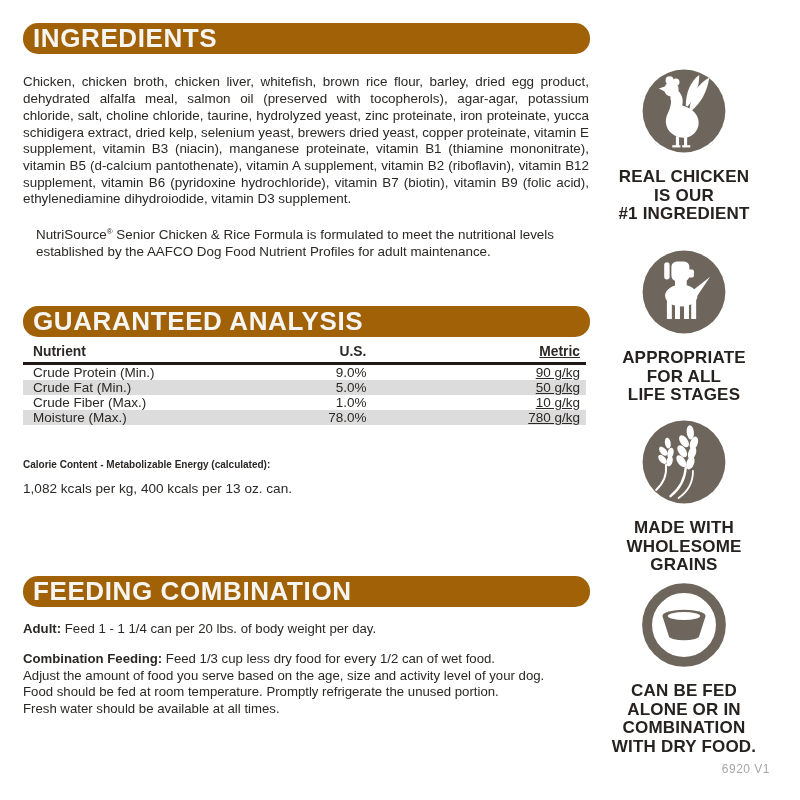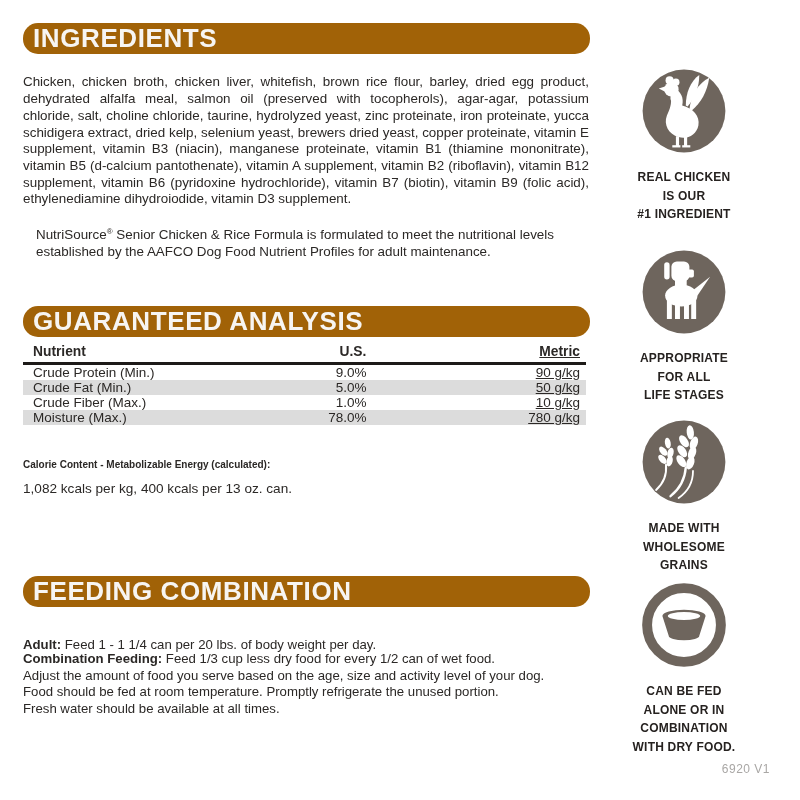--- a/index.html
+++ b/index.html
@@ -27,33 +27,33 @@
     padding:0 0 3px 0;text-align:left;}
   #ga-table td{padding:0;height:15px;line-height:15px;}
   #ga-table .col-nutrient{padding-left:10px;}
   #ga-table .col-us{text-align:right;}
   #ga-table .col-metric{text-align:right;padding-right:6px;text-decoration:underline;}
   #ga-table tr.shaded{background:#dcdcdc;}
 
   #calorie-heading{position:absolute;left:23px;top:459px;font-weight:bold;font-size:10px;}
   #calorie-value{position:absolute;left:23px;top:481px;font-size:13.6px;}
 
-  #adult-line{position:absolute;left:23px;top:621px;font-size:13.2px;margin-top:16px;}
+  #adult-line{position:absolute;left:23px;top:621px;font-size:13.2px;}
   #combo-block{position:absolute;left:23px;top:651px;width:580px;
     font-size:13.2px;line-height:16.6px;}
   .inline-bold{font-weight:bold;}
 
   
   .badge{position:absolute;left:594px;width:180px;text-align:center;}
   #badge-chicken{top:66px}
   #badge-dog{top:247px}
   #badge-wheat{top:417px}
   #badge-bowl{top:580px}
   .badge-icon{width:90px;height:90px;margin:0 auto 12px auto;display:block;}
-  .badge-caption{font-weight:bold;font-size:12px;line-height:18.6px;
+  .badge-caption{font-weight:bold;font-size:17px;line-height:18.6px;
     color:#262220;letter-spacing:.2px;}
 
   #version-code{position:absolute;top:762px;left:680px;width:90px;text-align:right;
     font-size:12px;color:#a9a7a5;letter-spacing:.5px;}
 </style>
 </head>
 <body>
 
 <div class="page">
 

